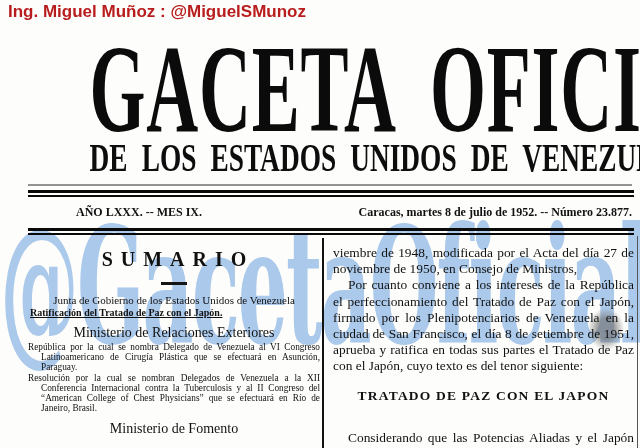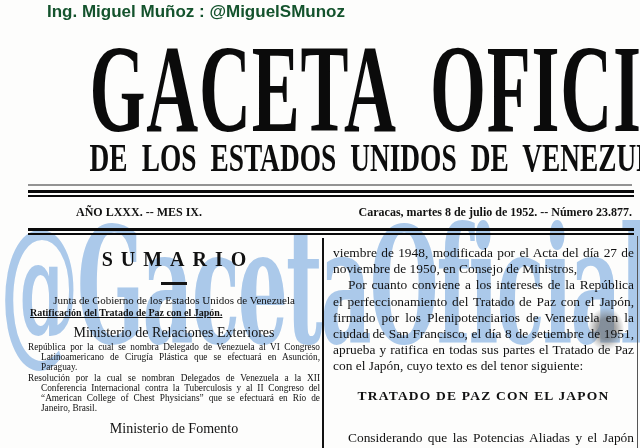--- a/index.html
+++ b/index.html
@@ -22,21 +22,21 @@
   .fingerprint {
     position:absolute; left:588px; top:308px; width:36px; height:42px;
     border-radius:50%; z-index:0; opacity:.75;
     background:radial-gradient(ellipse at center, rgba(110,110,110,.85) 0 35%, rgba(130,130,130,.45) 55%, rgba(140,140,140,0) 72%);
   }
   
   .print { position:relative; z-index:1; }
   .attribution {
     position:absolute; left:8px; top:2px;
     font-family:"Liberation Sans", sans-serif;
-    font-weight:bold; font-size:17px; color:#14532d;margin-left:39px;
+    font-weight:bold; font-size:17px; color:#b91c1c;
   }
   .masthead {
     position:absolute; left:0; top:26px; width:640px;
     text-align:center; white-space:nowrap;
     font-weight:bold; font-size:100px; line-height:100px;
     transform:scale(0.72,1.26); transform-origin:50% 0;
     letter-spacing:1px; word-spacing:26px; color:#0b0b0b;
   }
   .subtitle {
     position:absolute; left:0; top:136px; width:640px;

